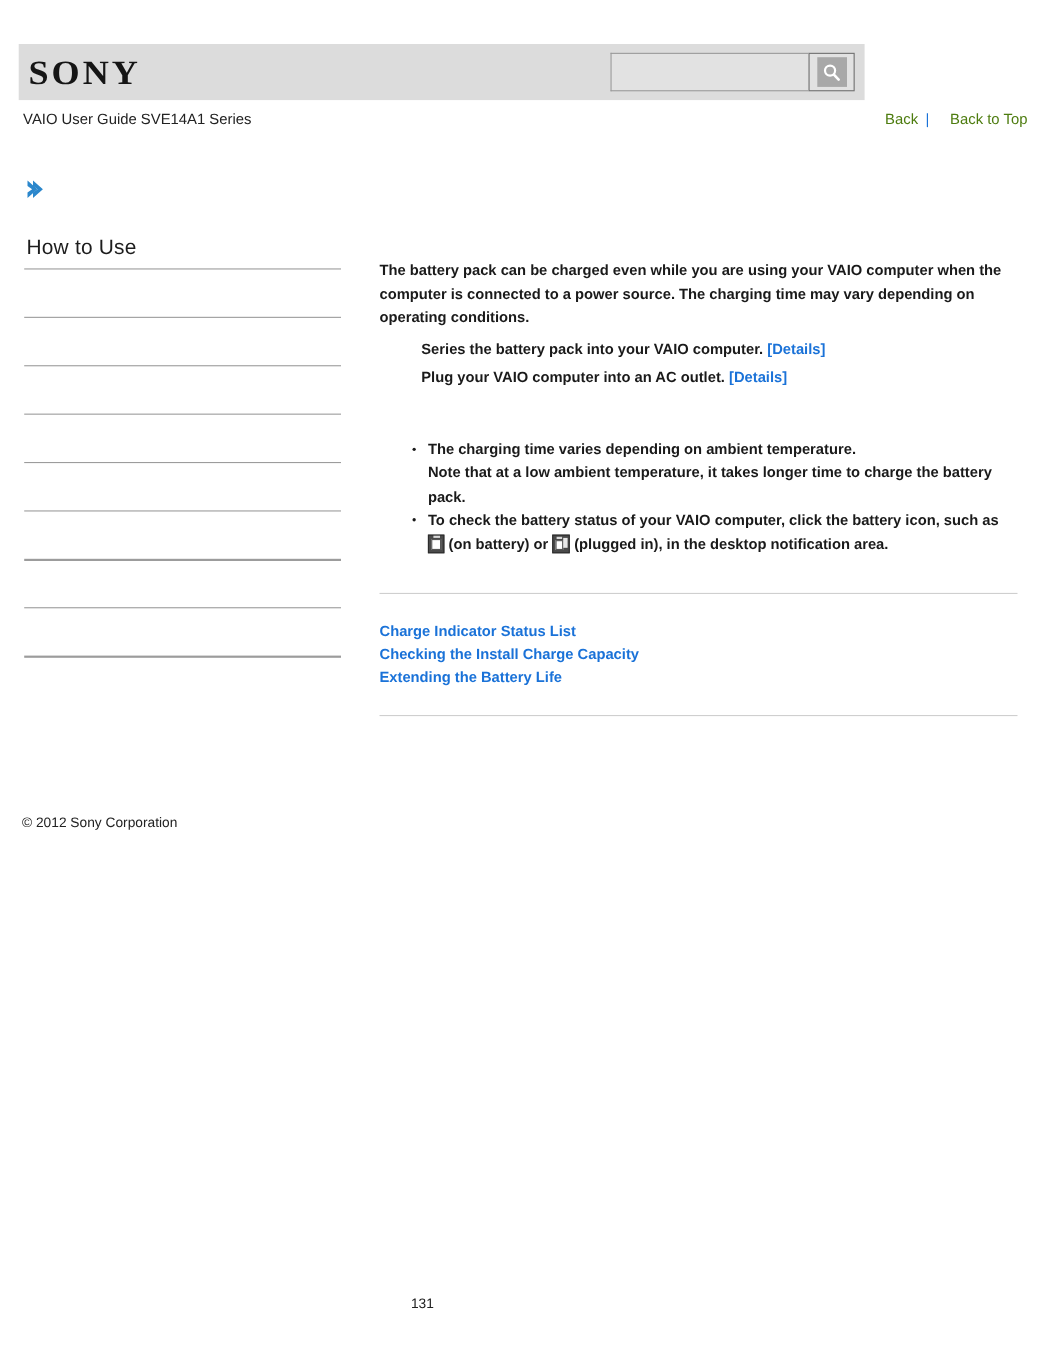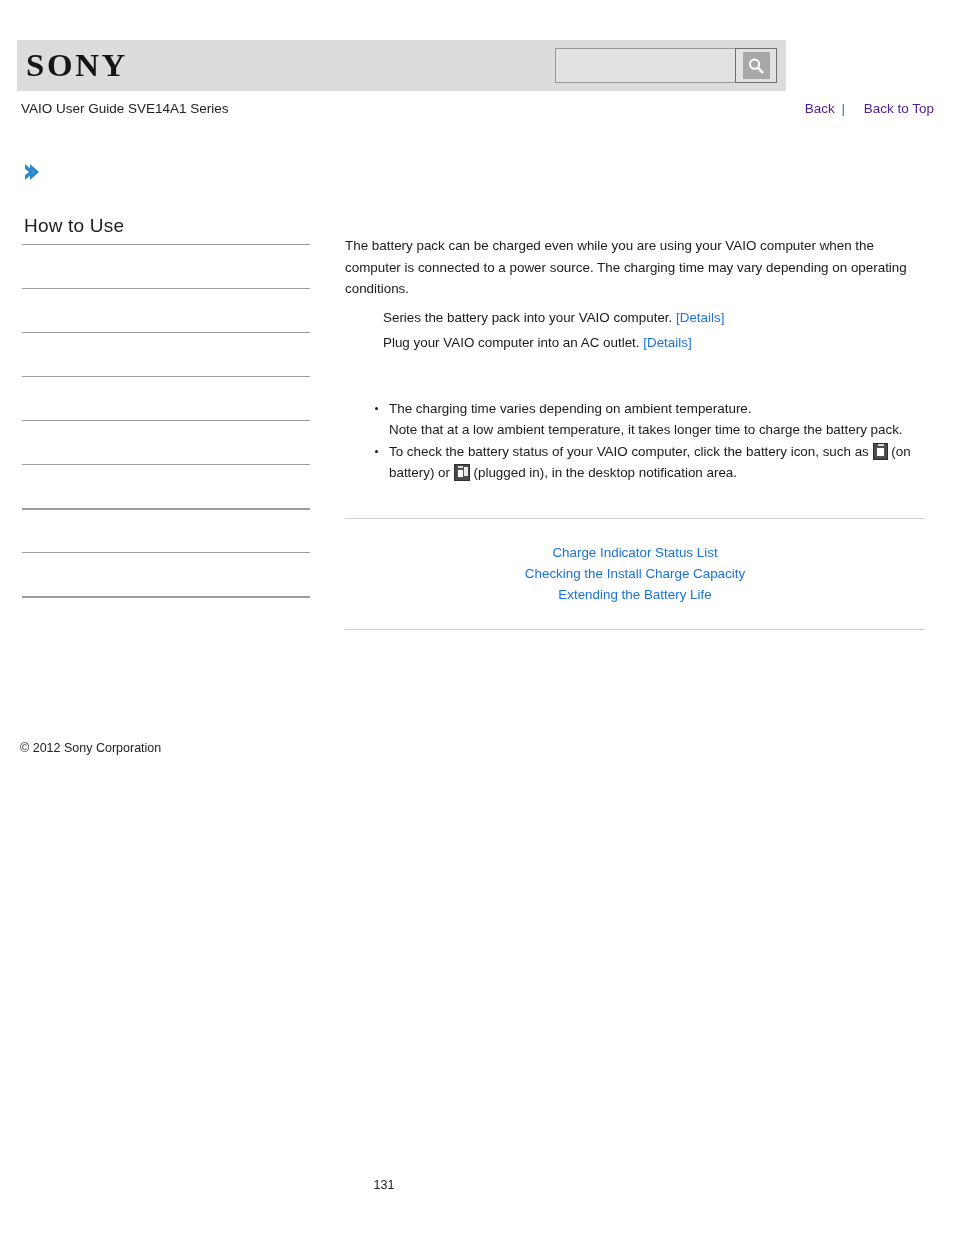--- a/index.html
+++ b/index.html
@@ -96,21 +96,21 @@
     white-space: nowrap;
   }
   .nav-links {
     position: absolute;
     right: 3px;
     top: 0;
     font-size: 13.5px;
     white-space: nowrap;
   }
   .nav-links a {
-    color: #4c1d95;
+    color: #4d7c0f;
     text-decoration: none;
     cursor: pointer;
     padding-left: 12px;
   }
   .nav-sep {
     color: #1a72d8;
     margin: 0 3px;
   }
 
   
@@ -163,20 +163,21 @@
 
   
   .content {
     position: absolute;
     left: 345px;
     top: 235px;
     width: 580px;
     font-size: 13.4px;
     color: #1a1a1a;
     line-height: 21.5px;
+    font-weight: bold;
   }
   .content p.intro {
     margin: 0;
   }
   .steps {
     margin: 7px 0 0 0;
     padding: 0;
     list-style: none;
   }
   .steps li {
@@ -276,21 +277,20 @@
     background: #d8d8d8;
   }
 
   .divider {
     border: none;
     border-top: 1px solid #cfcfcf;
     margin: 0;
   }
   .rel-links {
     margin-top: 23px;
-    text-align: center;
   }
   .rel-links a {
     display: block;
     color: #1a72d8;
     text-decoration: none;
     font-size: 13.4px;
     line-height: 21px;
     cursor: pointer;
   }
 

